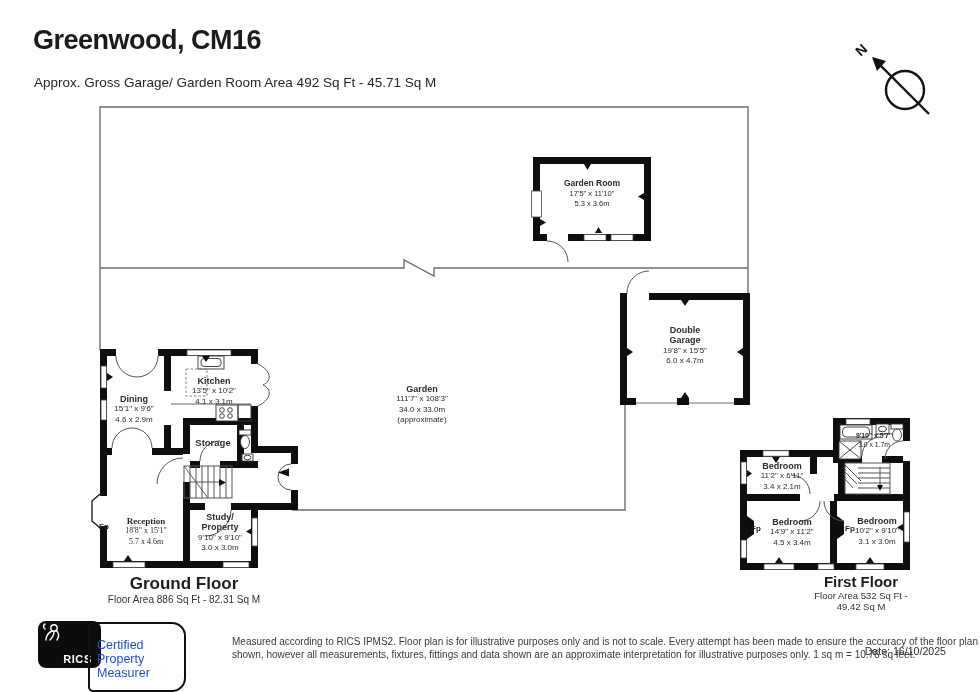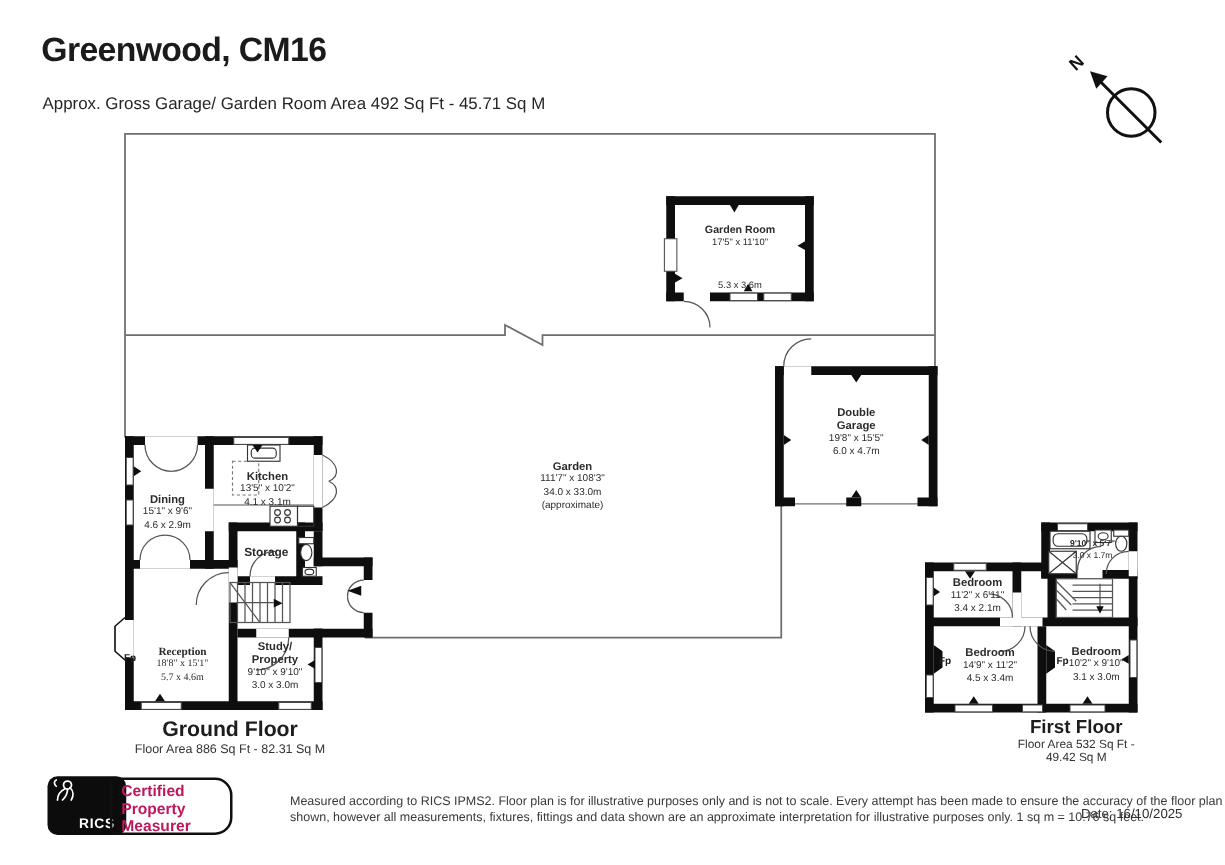--- a/index.html
+++ b/index.html
@@ -14,22 +14,22 @@
   .fp{position:absolute;transform:translateX(-50%);font-weight:bold;font-size:8px;color:#1d1d1d;z-index:3;}
   .floor-cap{position:absolute;text-align:center;transform:translateX(-50%);z-index:3;}
   .floor-title{font-weight:bold;color:#1d1d1d;}
   .floor-area{color:#333;}
   .compass-n{position:absolute;left:856px;top:42px;font-weight:bold;font-size:14px;color:#111;
              transform:rotate(-42deg);z-index:3;}
   .footer-logo{position:absolute;left:38px;top:621px;width:47px;height:47px;background:#0c0c0c;
                border-radius:8px;display:flex;flex-direction:column;align-items:center;justify-content:flex-end;z-index:3;padding-left:16px;}
   .footer-logo .rics-txt{color:#fff;font-weight:bold;font-size:11px;letter-spacing:0.6px;margin-bottom:3px;}
   .footer-badge{position:absolute;left:88px;top:622px;width:80px;height:38px;border:2.5px solid #101010;
-                border-radius:5px 14px 14px 5px;padding:2px 7px;font-size:12.5px;font-weight:bold;
-                line-height:1.12;white-space:pre-line;color:#be185d;z-index:3;}
+                border-radius:5px 14px 14px 5px;padding:14px 7px;font-size:12.5px;font-weight:normal;
+                line-height:1.12;white-space:pre-line;color:#1d4ed8;z-index:3;}
   .disclaimer{position:absolute;left:188px;top:636px;width:758px;font-size:10px;line-height:1.25;color:#3a3a3a;z-index:3;margin-left:44px;}
   .date{position:absolute;right:34px;top:645px;font-size:10.6px;color:#2e2e2e;z-index:3;}
 </style>
 </head>
 <body>
 
 <div class="page">
 
   <svg width="980" height="692" viewBox="0 0 980 692">
 
@@ -245,31 +245,31 @@
   </svg>
 
   <div class="hdr-title">Greenwood, CM16</div>
   <div class="hdr-sub" style="top:75px;">Approx. Gross Garage/ Garden Room Area 492 Sq Ft - 45.71 Sq M</div>
 
   <div class="compass-n">N</div>
 
   <div class="lbl" style="left:592px;top:179px;">
     <div class="nm" style="font-size:8.5px;">Garden Room</div>
     <div class="dm" style="font-size:7.5px;">17'5" x 11'10"</div>
-    <div class="dm" style="font-size:7.5px;margin-top:24px;">5.3 x 3.6m</div>
+    <div class="dm" style="font-size:7.5px;">5.3 x 3.6m</div>
   </div>
 
   <div class="lbl" style="left:685px;top:325px;">
     <div class="nm">Double
 Garage</div>
     <div class="dm">19'8" x 15'5"</div>
     <div class="dm">6.0 x 4.7m</div>
   </div>
 
-  <div class="lbl" style="left:422px;top:368px;margin-left:36px;">
+  <div class="lbl" style="left:422px;top:384px;">
     <div class="nm">Garden</div>
     <div class="dm">111'7" x 108'3"</div>
     <div class="dm">34.0 x 33.0m</div>
     <div class="dm">(approximate)</div>
   </div>
 
   <div class="lbl" style="left:134px;top:394px;">
     <div class="nm">Dining</div>
     <div class="dm">15'1" x 9'6"</div>
     <div class="dm">4.6 x 2.9m</div>

